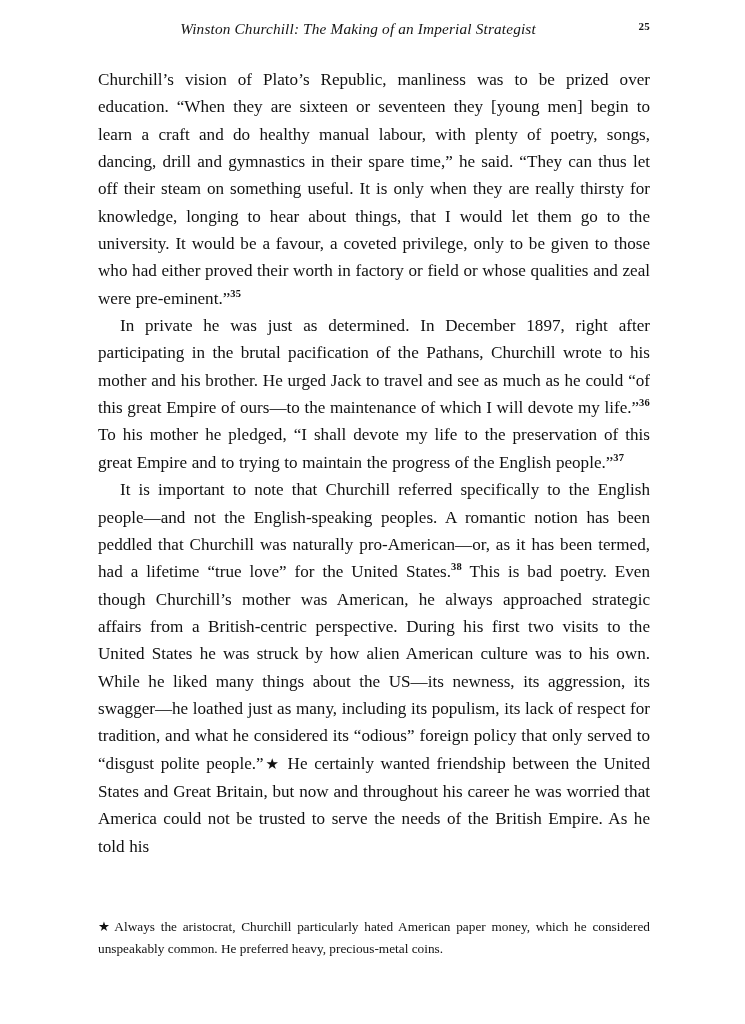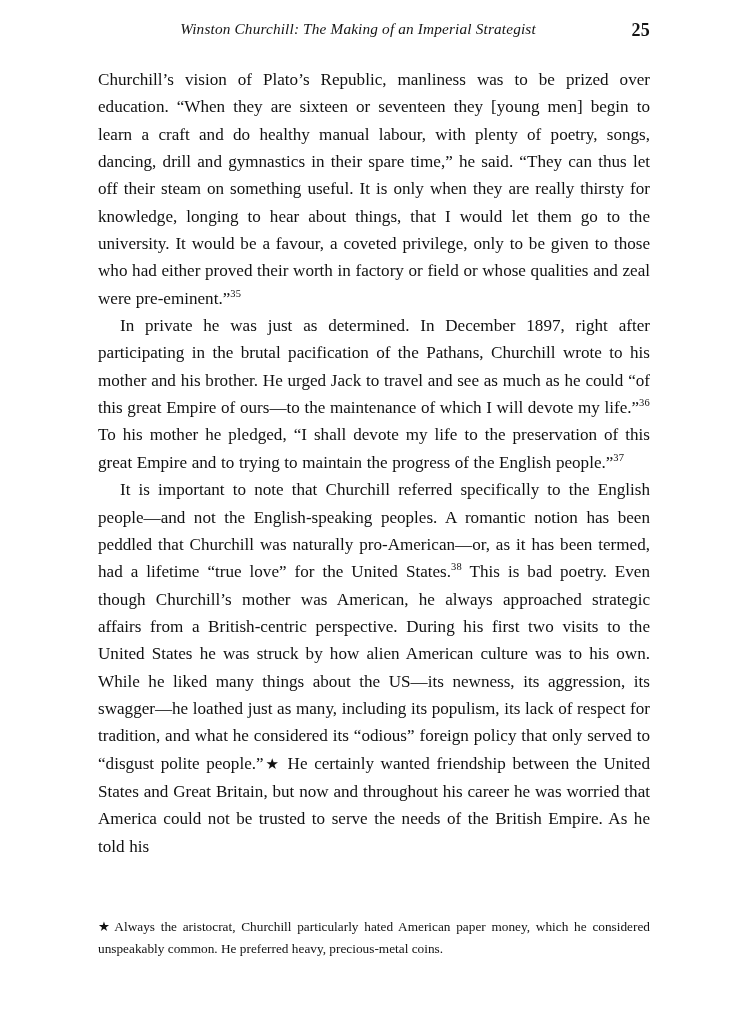--- a/index.html
+++ b/index.html
@@ -39,21 +39,21 @@
     font-style: italic;
     font-size: 15.3px;
     letter-spacing: 0.15px;
     white-space: nowrap;
     color: #141414;
   }
   .running-head-folio {
     position: absolute;
     right: 0;
     top: 0;
-    font-size: 18px;
+    font-size: 11px;
     font-weight: 600;
     color: #141414;
     letter-spacing: 0.3px;
   }
   
   .textblock {
     position: absolute;
     left: 98px;
     top: 66px;
     width: 552px;
@@ -69,20 +69,21 @@
     word-spacing: 0.02em;
   }
   p.para.indent {
     text-indent: 22px;
   }
   sup.note {
     font-size: 10.5px;
     vertical-align: super;
     line-height: 0;
     letter-spacing: 0.2px;
+    font-weight: bold;
   }
   .asterisk {
     font-size: 15px;
     vertical-align: baseline;
   }
   
   .footnote {
     position: absolute;
     left: 98px;
     top: 916px;

